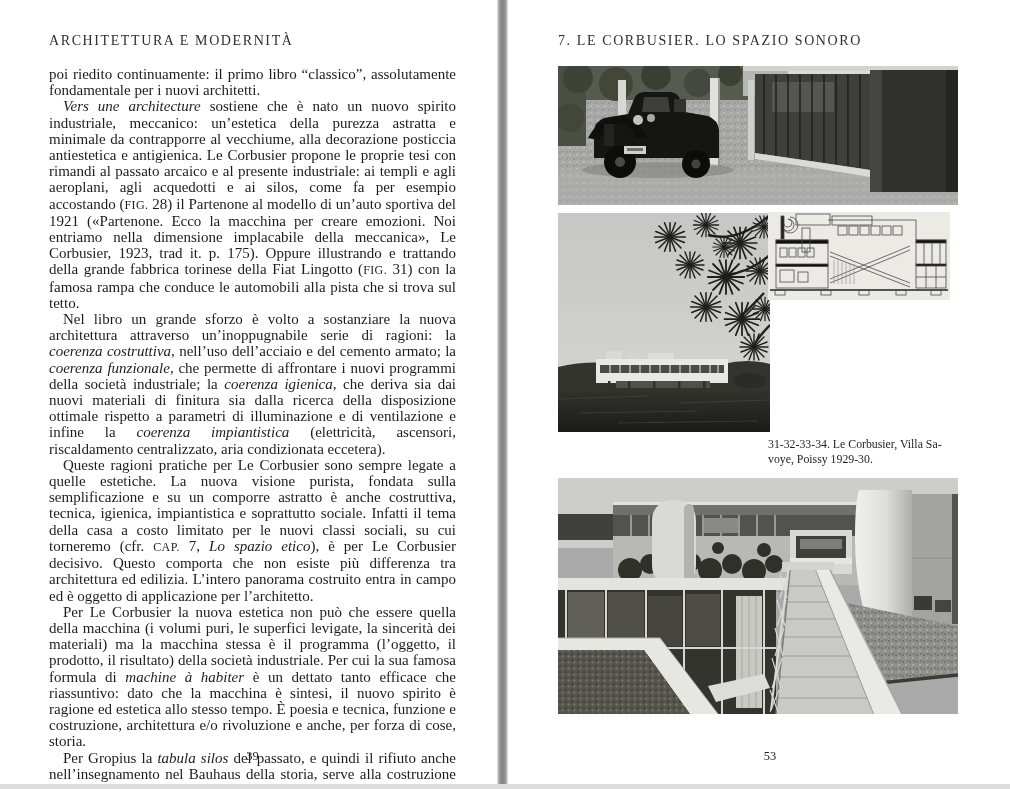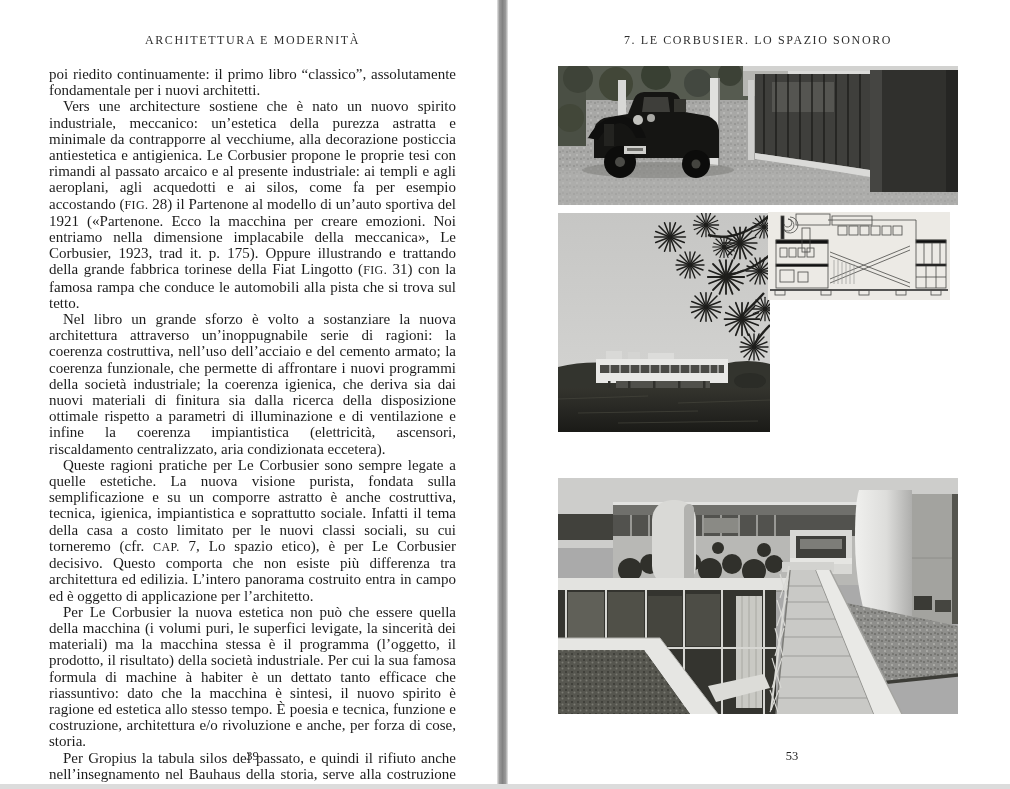--- a/index.html
+++ b/index.html
@@ -3,34 +3,34 @@
 <meta charset="utf-8">
 <style>
   html,body{margin:0;padding:0;background:#ffffff;}
   .spread{position:relative;width:1010px;height:789px;background:#ffffff;overflow:hidden;
           font-family:"Liberation Serif","DejaVu Serif",serif;color:#1c1c1c;}
   
   .gutter{position:absolute;left:497px;top:0;width:11px;height:785px;
           background:linear-gradient(to right,#e6e6e6 0%,#9a9a9a 22%,#828282 50%,#9a9a9a 78%,#e6e6e6 100%);}
   .bottom-edge{position:absolute;left:0;top:784px;width:1010px;height:5px;background:#dcdcdc;}
   
-  .running-head{position:absolute;top:33px;font-size:12px;letter-spacing:1.6px;color:#2e2e2e;
-                text-align:center;white-space:nowrap;}
+  .running-head{position:absolute;top:33px;font-size:14px;letter-spacing:1.6px;color:#2e2e2e;
+                white-space:nowrap;}
   .rh-left{left:49px;width:407px;}
   .rh-right{left:558px;width:400px;}
   
   .text-column{position:absolute;left:49px;top:66px;width:407px;font-size:15px;line-height:16.2px;}
   .text-column p{margin:0;text-align:justify;}
   .text-column p.indent{text-indent:14px;}
-  .it{}
+  .it{font-style:italic;}
   .sc{font-size:0.8em;letter-spacing:0.4px;}
   
   .folio{position:absolute;top:749px;font-size:12.5px;text-align:center;color:#222;}
   .folio-left{left:49px;width:407px;}
-  .folio-right{left:592px;width:400px;font-family:Liberation Serif, serif;}
+  .folio-right{left:570px;width:400px;font-family:Liberation Serif, serif;}
   
   .fig{position:absolute;overflow:hidden;background:#aaa;}
   .fig svg{display:block;}
   .fig-car{left:558px;top:66px;width:400px;height:139px;}
   .fig-meadow{left:558px;top:213px;width:212px;height:219px;}
   .fig-section{left:768px;top:212px;width:182px;height:88px;background:#eceae5;}
   .fig-roof{left:558px;top:478px;width:400px;height:236px;}
   .fig-caption{position:absolute;left:768px;top:437px;width:205px;font-size:11.8px;line-height:15px;color:#1e1e1e;}
 </style>
 </head>
@@ -268,20 +268,24 @@
             <line x1="86" y1="52" x2="86" y2="72"></line>
         </g>
 
         <path d="M22,5 a8,8 0 1,1 -8,9 a6,6 0 1,0 6,-7 a4,4 0 1,1 -4,5"></path>
         <rect x="13" y="4" width="3" height="23" fill="#222"></rect>
         <rect x="34" y="16" width="8" height="24"></rect>
       </g>
     </svg>
   </div>
 
+  <div class="fig-caption">
+    <div>31-32-33-34. Le Corbusier, Villa Sa-</div>
+    <div>voye, Poissy 1929-30.</div>
+  </div>
 
   <div class="fig fig-roof">
     <svg width="400" height="236" viewBox="0 0 400 236">
       <defs>
         <pattern id="g4gravA" width="7" height="7" patternUnits="userSpaceOnUse">
           <rect width="7" height="7" fill="#8f8f8c"></rect>
           <circle cx="2" cy="2" r="1.1" fill="#6e6e6a"></circle>
           <circle cx="5" cy="5" r="1" fill="#b0b0ac"></circle>
           <circle cx="6" cy="1" r="0.8" fill="#5c5c58"></circle>
         </pattern>

